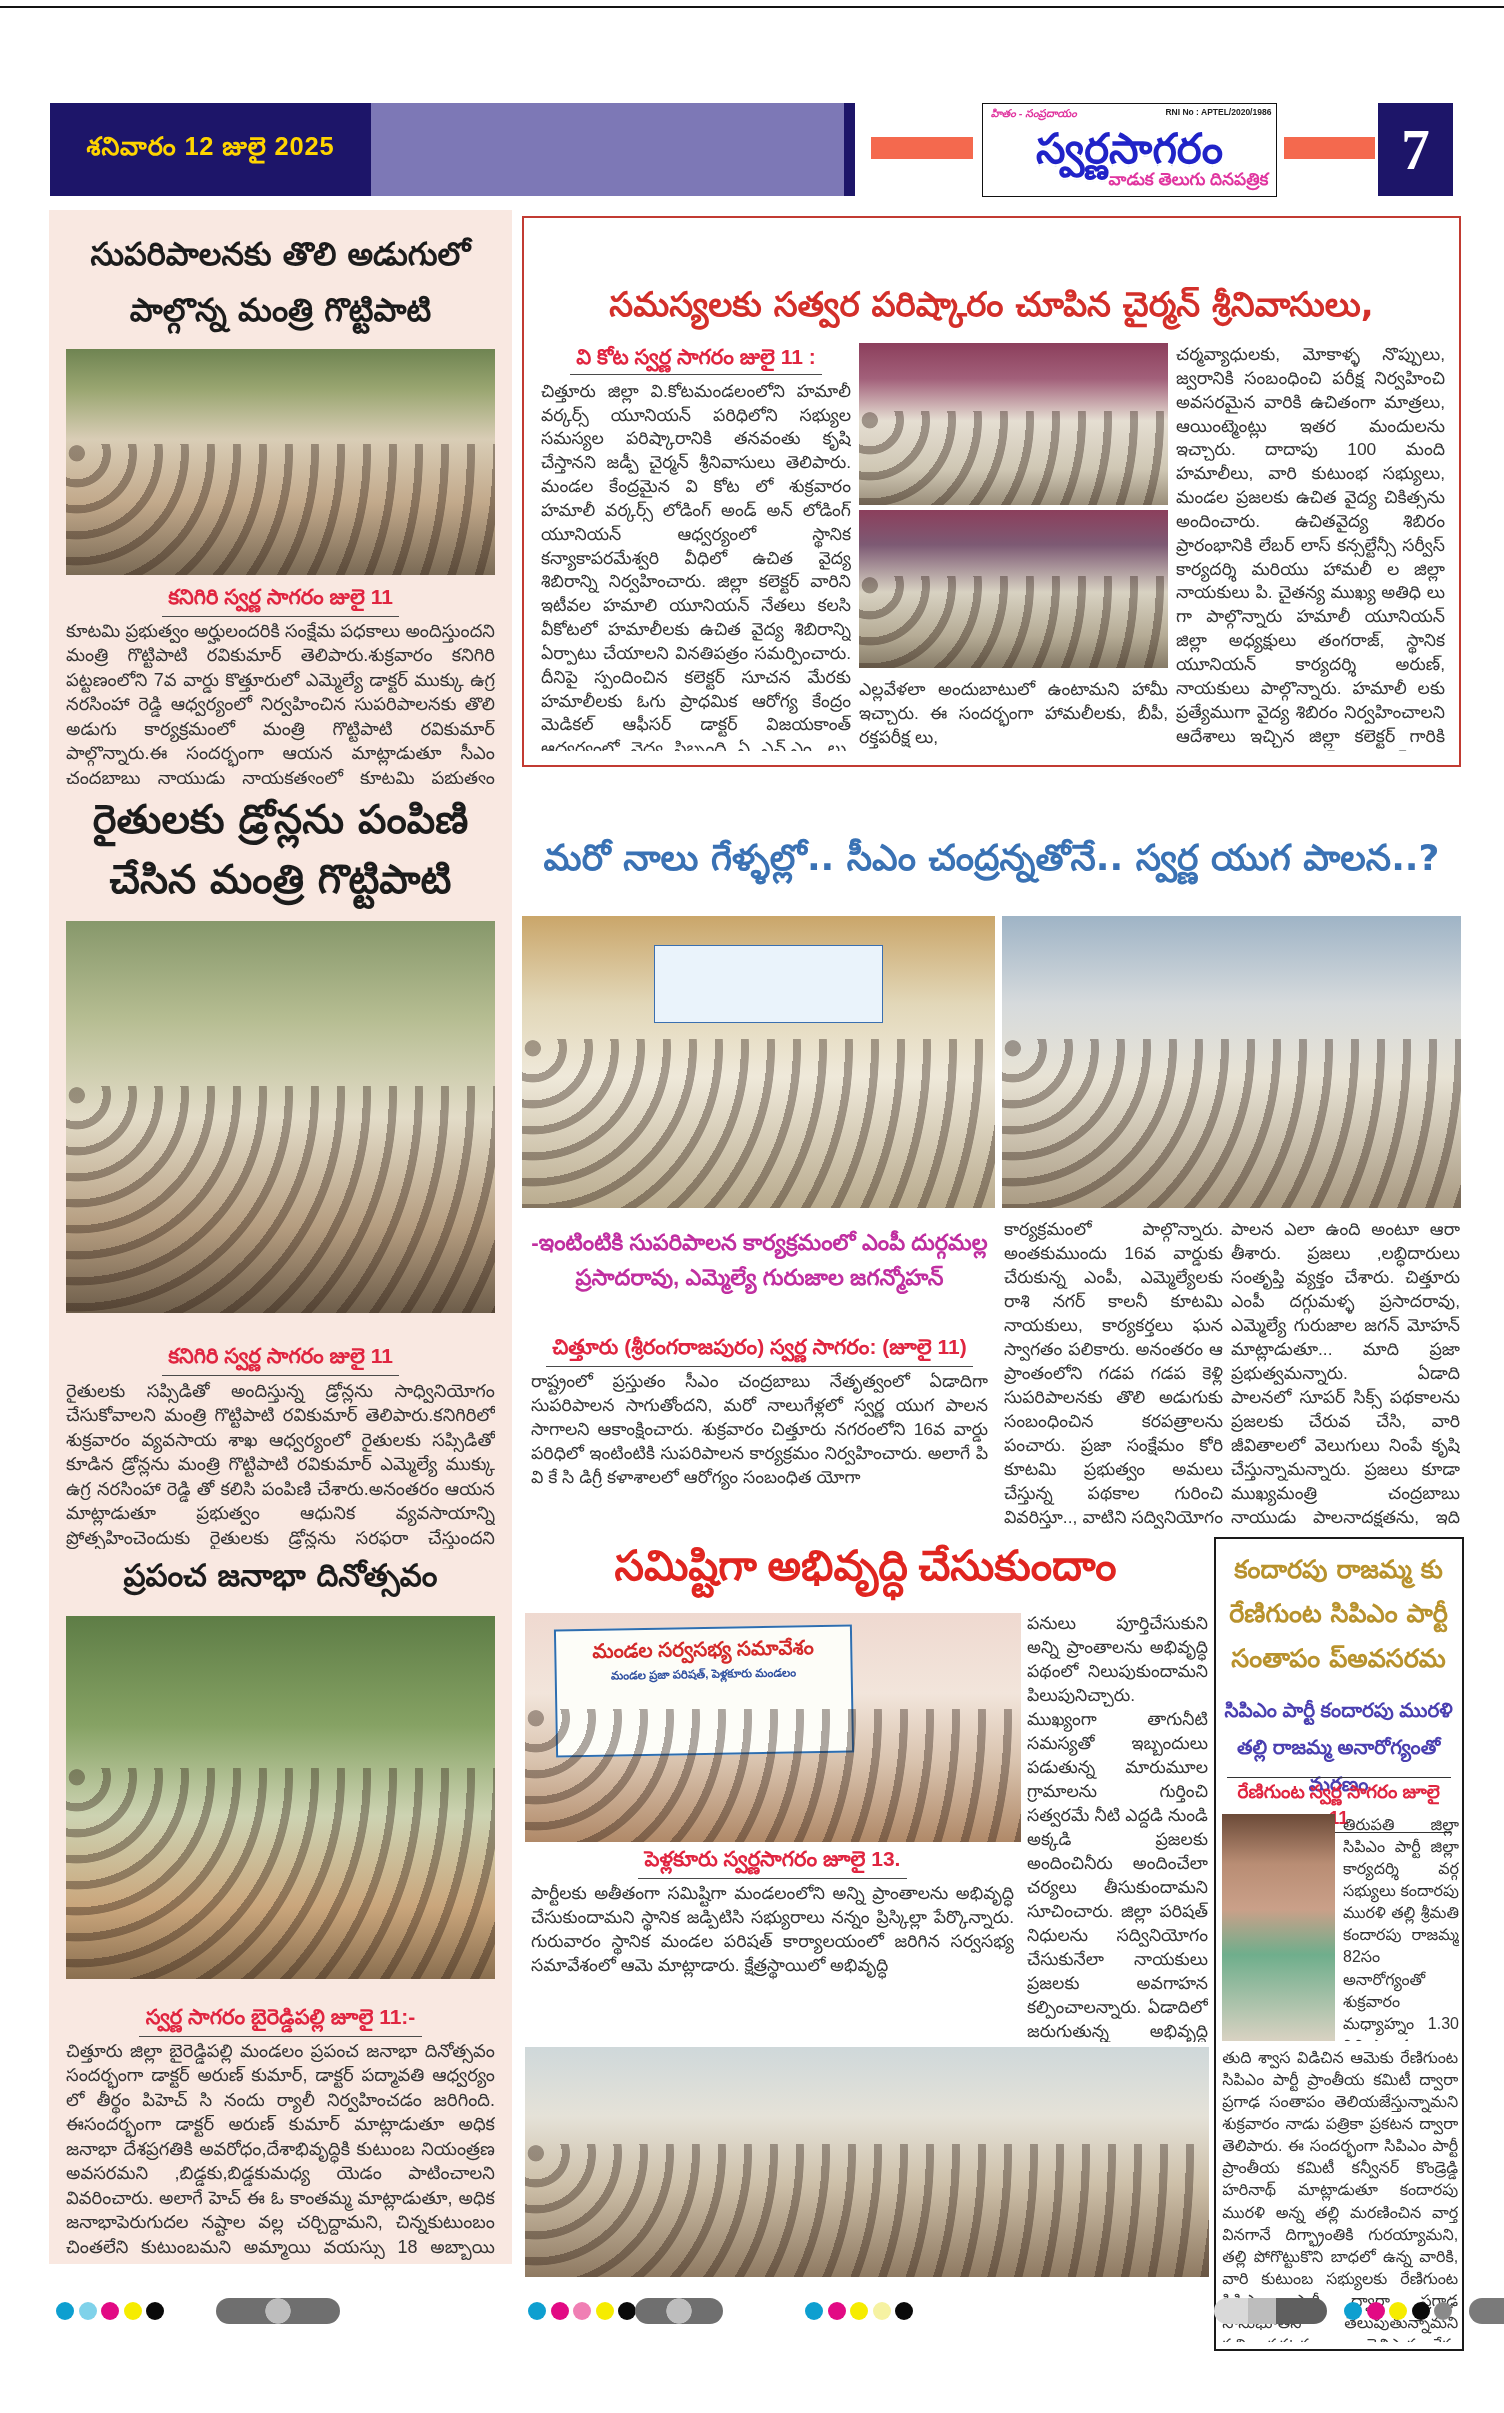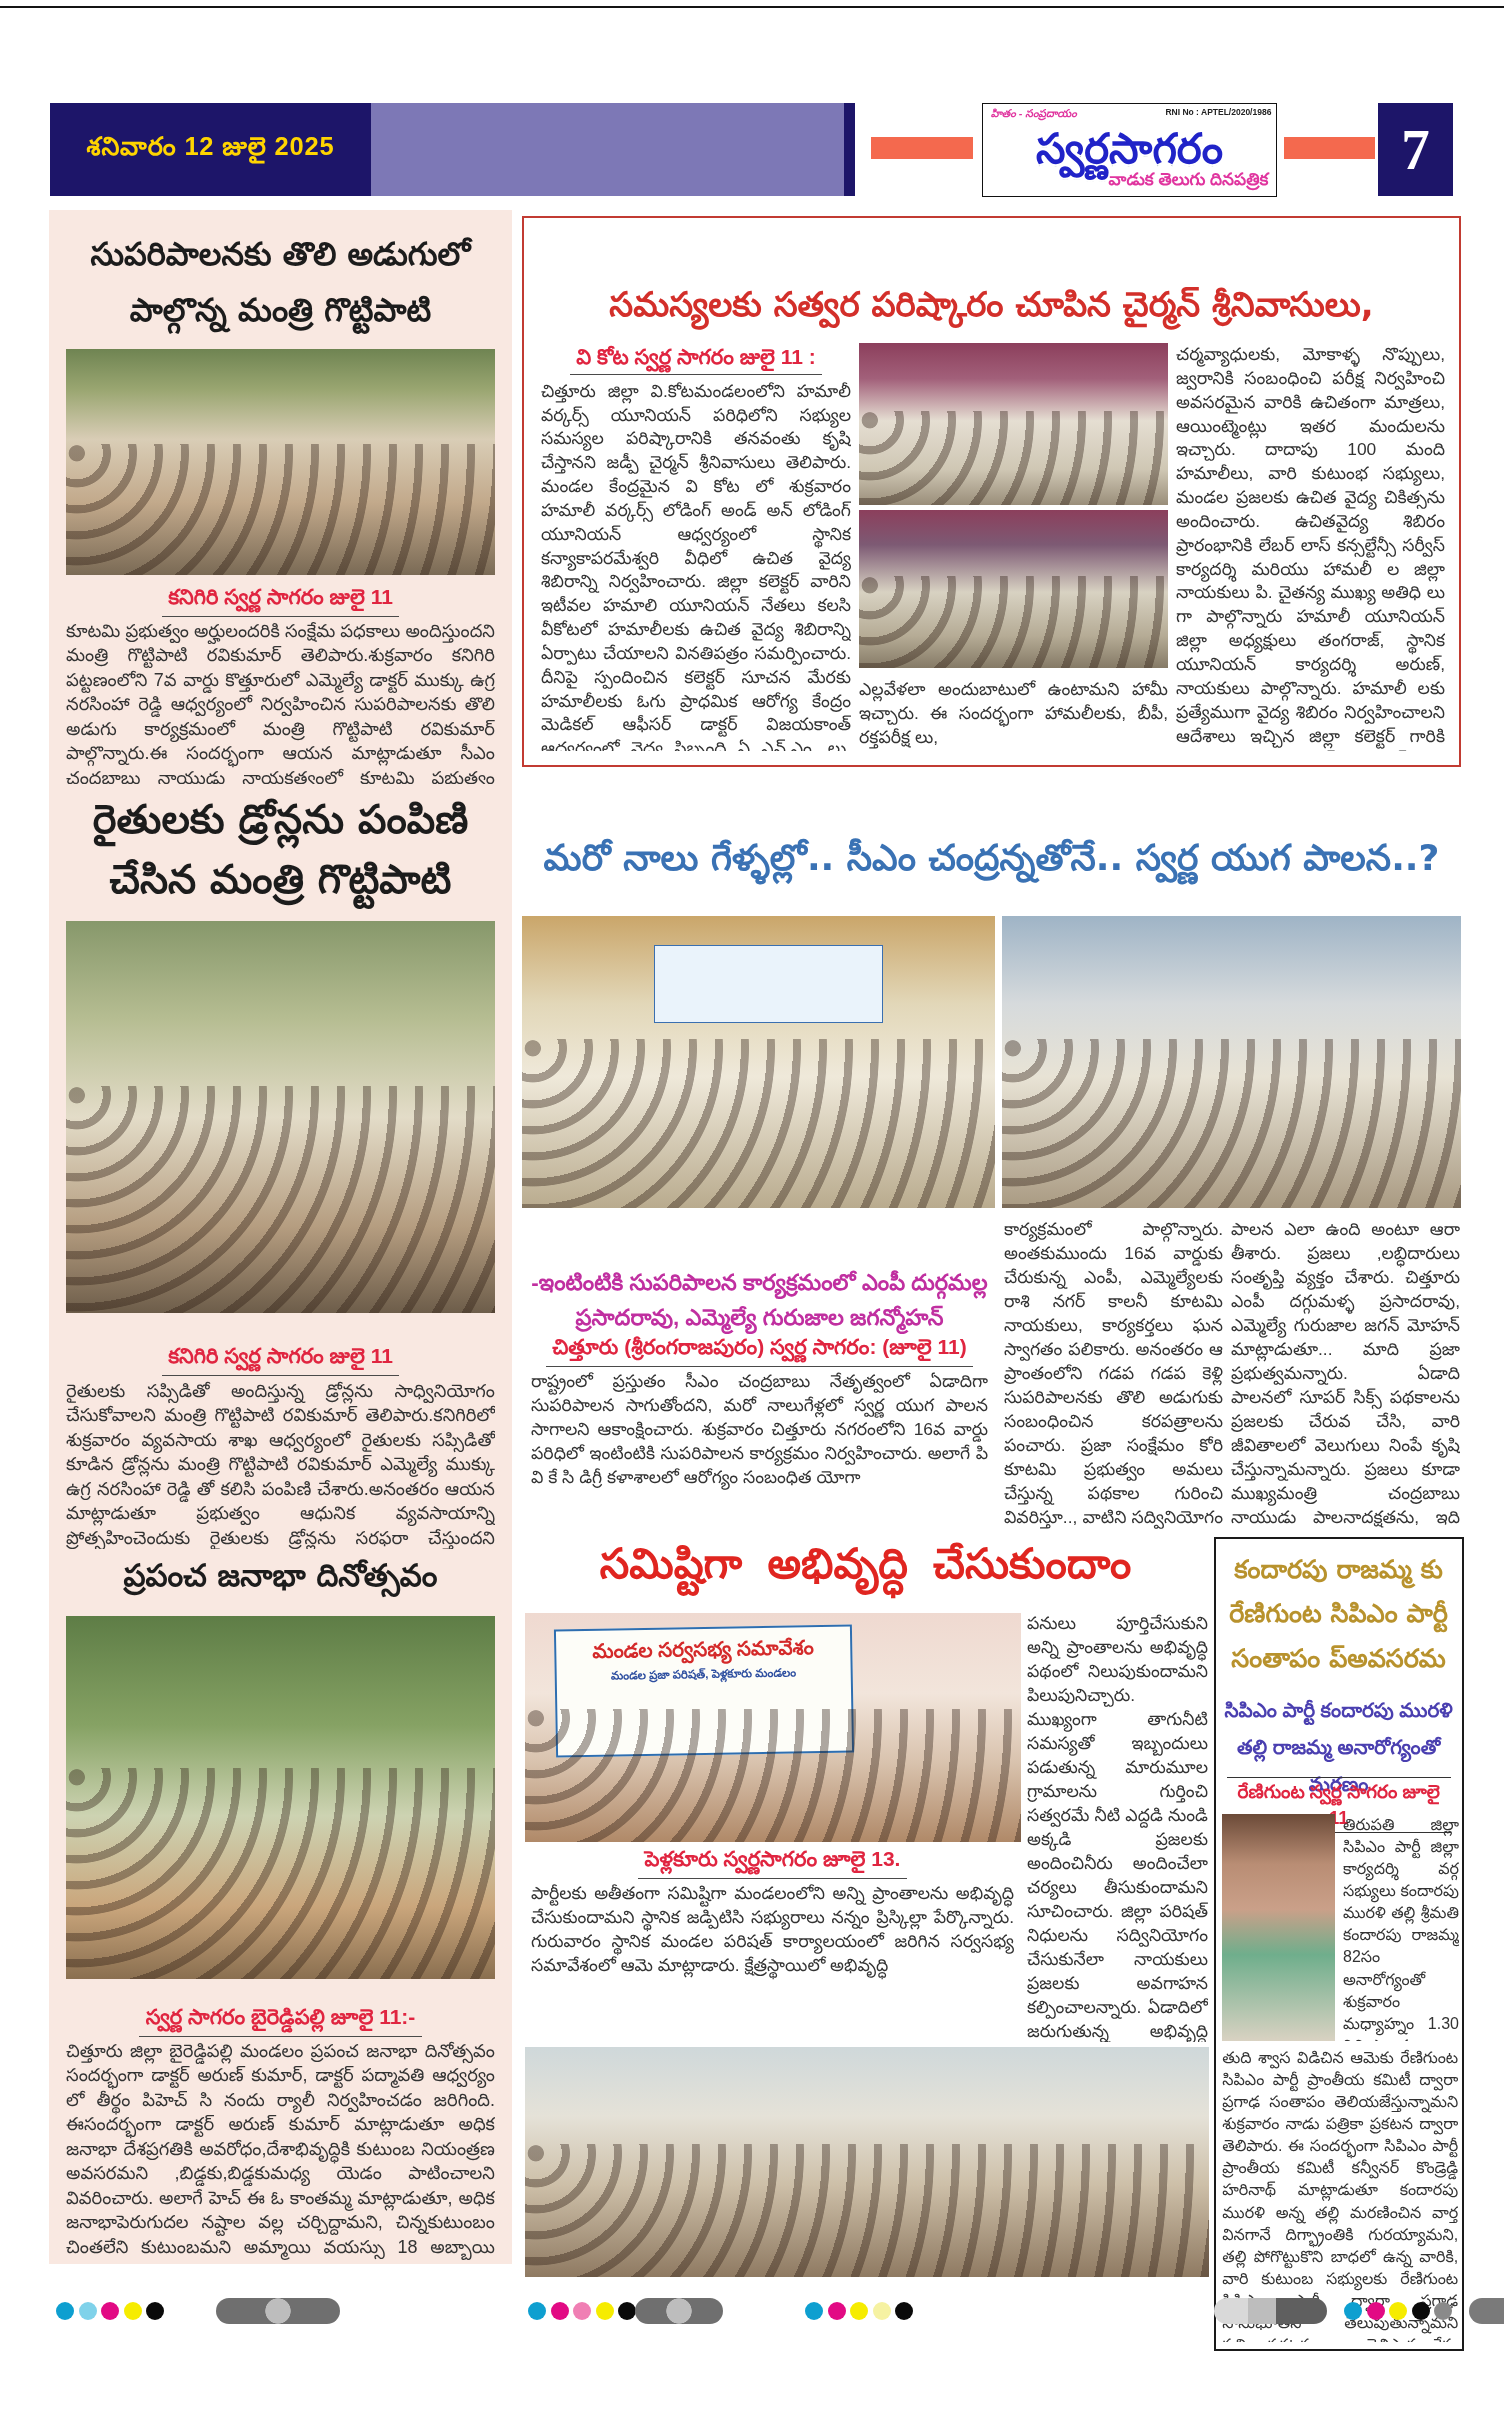--- a/index.html
+++ b/index.html
@@ -60,25 +60,25 @@
   
   .main-box{left:522px;top:216px;width:939px;height:551px;border:2.3px solid #c23b32;background:#fff;box-sizing:border-box;}
   .main-h{position:absolute;left:0;width:100%;text-align:center;color:#d32f2a;font-weight:bold;font-size:34px;font-family:"DejaVu Sans",sans-serif;}
   .mh1{top:12.4px;} .mh2{top:66px;}
   .mcol{position:absolute;font-size:17.4px;line-height:1.37;color:#333;}
   .m-dateline{text-align:center;margin-bottom:4.6px;}
 
   
   .s2h{left:522px;width:939px;text-align:center;color:#3a72b4;font-weight:bold;font-family:"DejaVu Sans",sans-serif;}
   .s2h1{top:786px;font-size:32px;} .s2h2{top:809px;font-size:36px;margin-top:28px;}
-  .s2cap{left:531px;top:1226px;width:457px;height:107px;color:#c02fa0;font-weight:bold;font-size:22.4px;line-height:1.55;margin-top:40px;}
+  .s2cap{left:531px;top:1226px;width:457px;height:107px;color:#c02fa0;font-weight:bold;font-size:22.4px;line-height:1.55;}
   .scol{font-size:17.4px;line-height:1.38;color:#333;}
 
   
-  .s3head{left:522px;top:1542px;width:687px;height:65px;text-align:center;color:#e02520;font-weight:bold;font-size:42px;font-family:Liberation Mono, monospace;}
+  .s3head{left:522px;top:1542px;width:687px;height:65px;text-align:center;color:#e02520;font-weight:bold;font-size:42px;font-family:Liberation Serif, serif;}
 
   
   .cpm-box{left:1214px;top:1537px;width:250px;height:814px;border:2.3px solid #1a1a1a;background:#fff;box-sizing:border-box;}
   .cpm-head{position:absolute;left:3.1px;top:7.7px;width:239px;text-align:center;color:#b8922d;font-weight:bold;font-size:25.5px;line-height:1.75;font-family:"DejaVu Sans",sans-serif;}
   .cpm-sub{position:absolute;left:3.1px;top:153px;width:239px;text-align:center;color:#4a3fb0;font-weight:bold;font-size:20px;line-height:1.85;}
   .cpm-date{position:absolute;left:10.8px;top:238px;width:224px;text-align:center;border-top:1.5px solid #333;border-bottom:1.5px solid #333;padding:3.1px 0;font-size:18.5px;}
   .cpm-txt{font-size:16px;line-height:1.38;color:#333;text-align:justify;}
 
   
   .dots{display:flex;gap:4.6px;top:2302px;}

